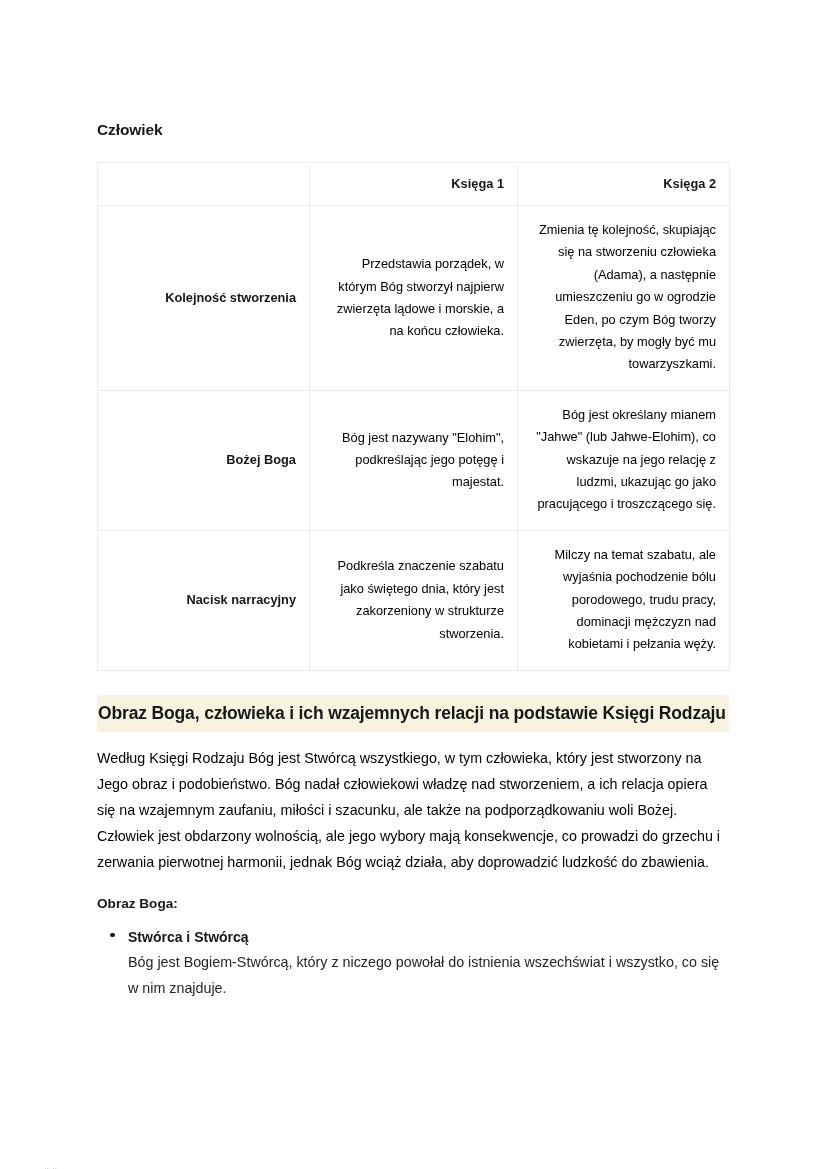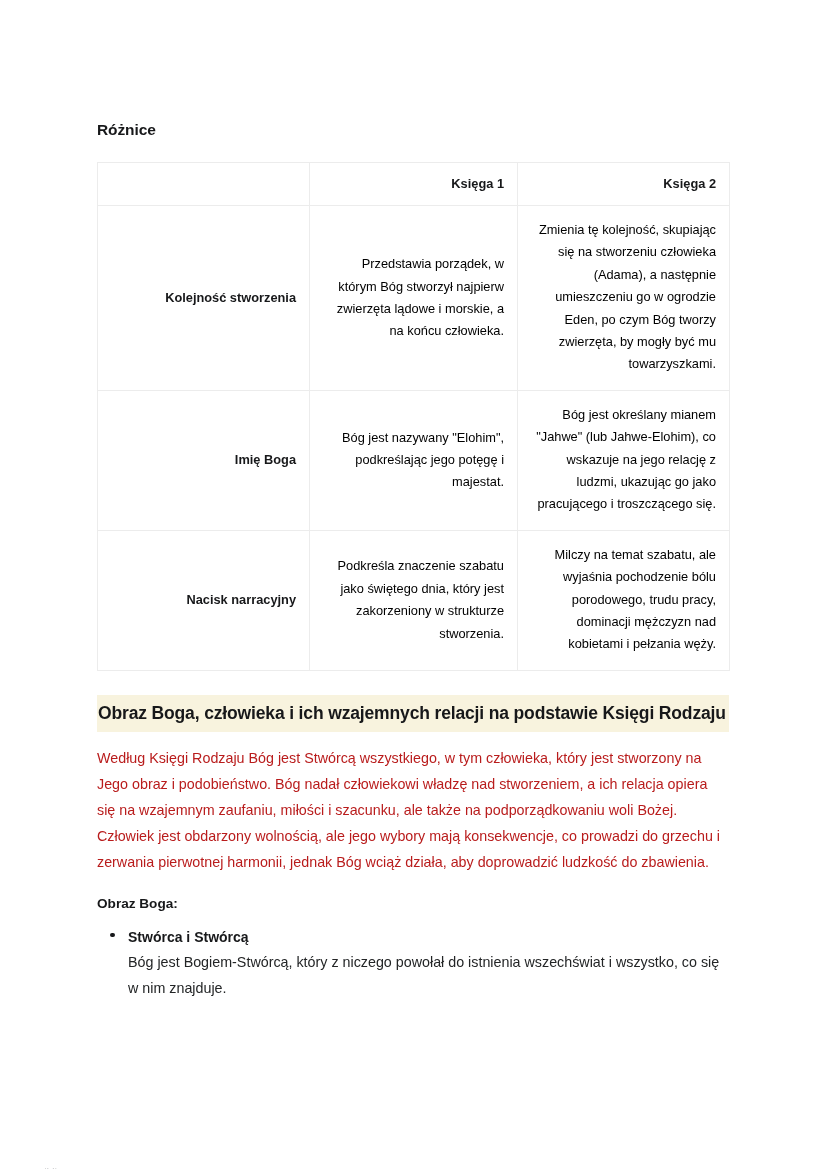--- a/index.html
+++ b/index.html
@@ -94,21 +94,21 @@
     line-height: 1.42;
     padding: 6px 0 6px 1px;
     letter-spacing: -0.15px;
     width: 632px;
   }
 
   
   .body-par {
     font-size: 14.3px;
     line-height: 1.82;
-    color: #b91c1c;
+    color: #000000;
     margin: 13px 0 0 0;
     width: 632px;
   }
 
   .sub-label {
     font-size: 13.6px;
     font-weight: bold;
     color: #17181a;
     margin: 21px 0 12px 0;
   }
@@ -163,21 +163,21 @@
   }
   .footer .fnum { color: #c3c4c6; }
 </style>
 </head>
 <body>
 
 <div class="page">
 
   <div class="content">
 
-    <h2 class="section-heading">Różnice</h2>
+    <h2 class="section-heading">Człowiek</h2>
 
     <table class="cmp-table">
       <colgroup>
           <col class="c1">
           <col class="c2">
           <col class="c3">
         </colgroup>
       <thead>
         <tr>
           <th></th>
@@ -185,21 +185,21 @@
           <th>Księga 2</th>
         </tr>
       </thead>
       <tbody>
         <tr>
           <td class="rowlabel">Kolejność stworzenia</td>
           <td class="cellwide">Przedstawia porządek, w którym Bóg stworzył najpierw zwierzęta lądowe i morskie, a na końcu człowieka.</td>
           <td class="celltop">Zmienia tę kolejność, skupiając się na stworzeniu człowieka (Adama), a następnie umieszczeniu go w ogrodzie Eden, po czym Bóg tworzy zwierzęta, by mogły być mu towarzyszkami.</td>
         </tr>
         <tr>
-          <td class="rowlabel">Imię Boga</td>
+          <td class="rowlabel">Bożej Boga</td>
           <td class="cellwide">Bóg jest nazywany "Elohim", podkreślając jego potęgę i majestat.</td>
           <td class="celltop">Bóg jest określany mianem "Jahwe" (lub Jahwe-Elohim), co wskazuje na jego relację z ludzmi, ukazując go jako pracującego i troszczącego się.</td>
         </tr>
         <tr>
           <td class="rowlabel">Nacisk narracyjny</td>
           <td class="cellwide">Podkreśla znaczenie szabatu jako świętego dnia, który jest zakorzeniony w strukturze stworzenia.</td>
           <td class="celltop">Milczy na temat szabatu, ale wyjaśnia pochodzenie bólu porodowego, trudu pracy, dominacji mężczyzn nad kobietami i pełzania węży.</td>
         </tr>
       </tbody>
     </table>

